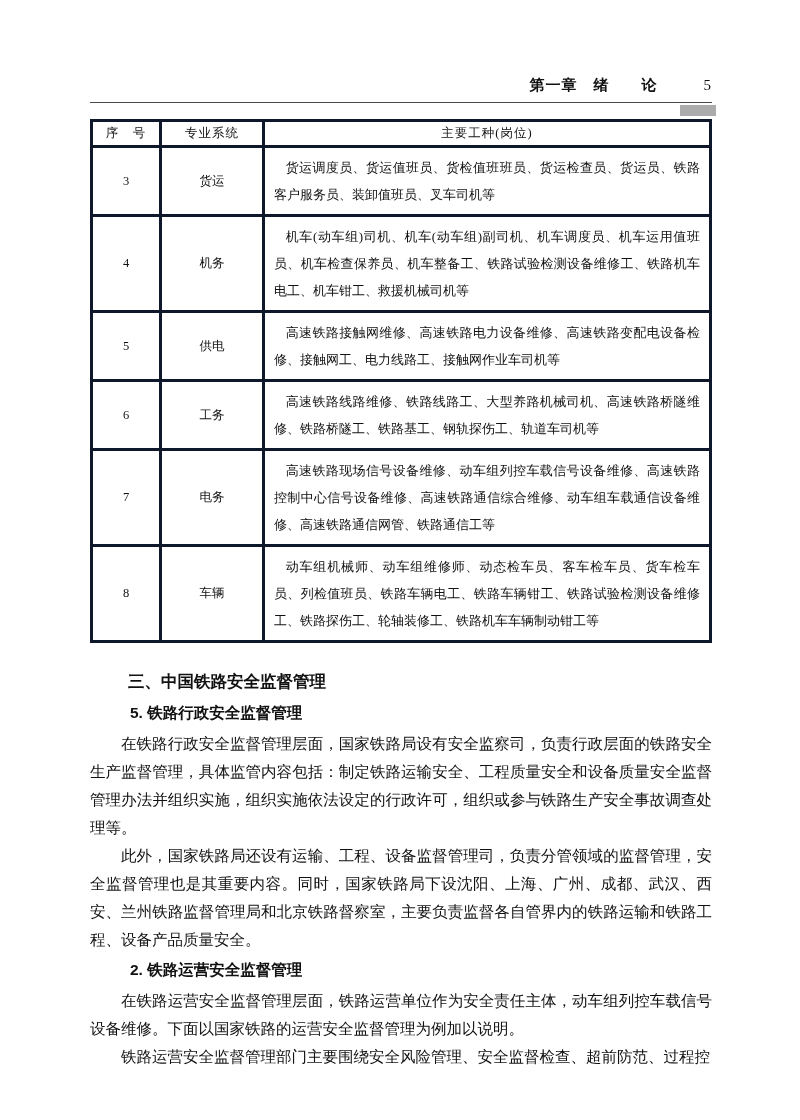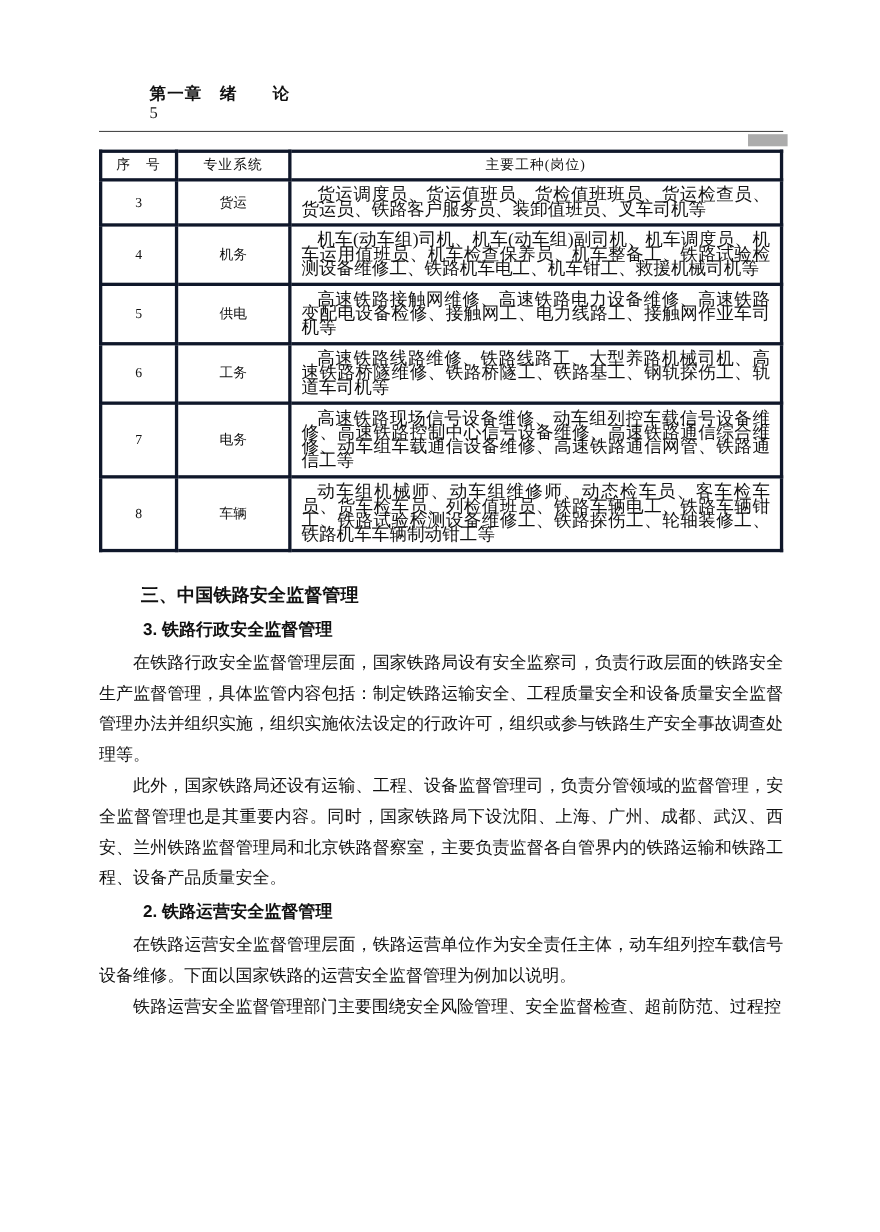--- a/index.html
+++ b/index.html
@@ -9,35 +9,35 @@
     -webkit-font-smoothing:antialiased;
   }
   .page{
     position:relative;width:800px;height:1120px;box-sizing:border-box;
     padding:76px 88px 0 90px;overflow:hidden;background:#fff;
   }
   
   .running-head{
     display:flex;justify-content:flex-end;align-items:baseline;
     font-family:"Liberation Sans","DejaVu Sans",sans-serif;
-    font-size:15px;font-weight:bold;letter-spacing:1px;flex-direction:column;
+    font-size:15px;font-weight:bold;letter-spacing:1px;
   }
   .pageno{margin-left:46px;font-weight:normal;font-family:"Liberation Serif",serif;font-size:15px;}
   .head-rule{margin-top:7px;border-top:1px solid #4a4a4a;position:relative;height:16px;}
   .head-accent{position:absolute;right:-4px;top:2px;width:36px;height:11px;background:#acacac;}
   
   .table-note{text-align:right;padding-right:40px;font-size:13px;margin-top:24px;margin-bottom:6px;}
   table.jobs-table{width:100%;border-collapse:collapse;table-layout:fixed;}
   .jobs-table th,.jobs-table td{border:3px solid #0f172a;}
   .jobs-table th{font-weight:normal;font-size:12.5px;padding:3px 2px;text-align:center;letter-spacing:1px;}
   .col-no{width:62px;}
   .col-sys{width:96px;}
   td.cell-center{text-align:center;vertical-align:middle;font-size:12.5px;}
   td.cell-jobs{
-    font-size:16px;line-height:13px;padding:6px 9px;
+    font-size:13px;line-height:27px;padding:6px 9px;
     text-align:justify;text-indent:0.9em;vertical-align:middle;
   }
   
   main{display:block;}
   .h1{
     font-family:"Liberation Sans","DejaVu Sans",sans-serif;
     font-size:16.5px;font-weight:bold;margin:28px 0 10px;padding-left:38px;
   }
   .h2{
     font-family:"Liberation Sans","DejaVu Sans",sans-serif;
@@ -99,21 +99,21 @@
       <tr>
         <td class="cell-center">8</td>
         <td class="cell-center">车辆</td>
         <td class="cell-jobs">动车组机械师、动车组维修师、动态检车员、客车检车员、货车检车员、列检值班员、铁路车辆电工、铁路车辆钳工、铁路试验检测设备维修工、铁路探伤工、轮轴装修工、铁路机车车辆制动钳工等</td>
       </tr>
     </tbody>
   </table>
 
   <main>
     <h2 class="h1">三、中国铁路安全监督管理</h2>
-    <h3 class="h2">3. 铁路行政安全监督管理</h3>
+    <h3 class="h2">5. 铁路行政安全监督管理</h3>
     <p class="body-para">在铁路行政安全监督管理层面，国家铁路局设有安全监察司，负责行政层面的铁路安全生产监督管理，具体监管内容包括：制定铁路运输安全、工程质量安全和设备质量安全监督管理办法并组织实施，组织实施依法设定的行政许可，组织或参与铁路生产安全事故调查处理等。</p>
     <p class="body-para">此外，国家铁路局还设有运输、工程、设备监督管理司，负责分管领域的监督管理，安全监督管理也是其重要内容。同时，国家铁路局下设沈阳、上海、广州、成都、武汉、西安、兰州铁路监督管理局和北京铁路督察室，主要负责监督各自管界内的铁路运输和铁路工程、设备产品质量安全。</p>
     <h3 class="h2">2. 铁路运营安全监督管理</h3>
     <p class="body-para">在铁路运营安全监督管理层面，铁路运营单位作为安全责任主体，动车组列控车载信号设备维修。下面以国家铁路的运营安全监督管理为例加以说明。</p>
     <p class="body-para">铁路运营安全监督管理部门主要围绕安全风险管理、安全监督检查、超前防范、过程控</p>
   </main>
 
 </div>
 
 </body></html>

